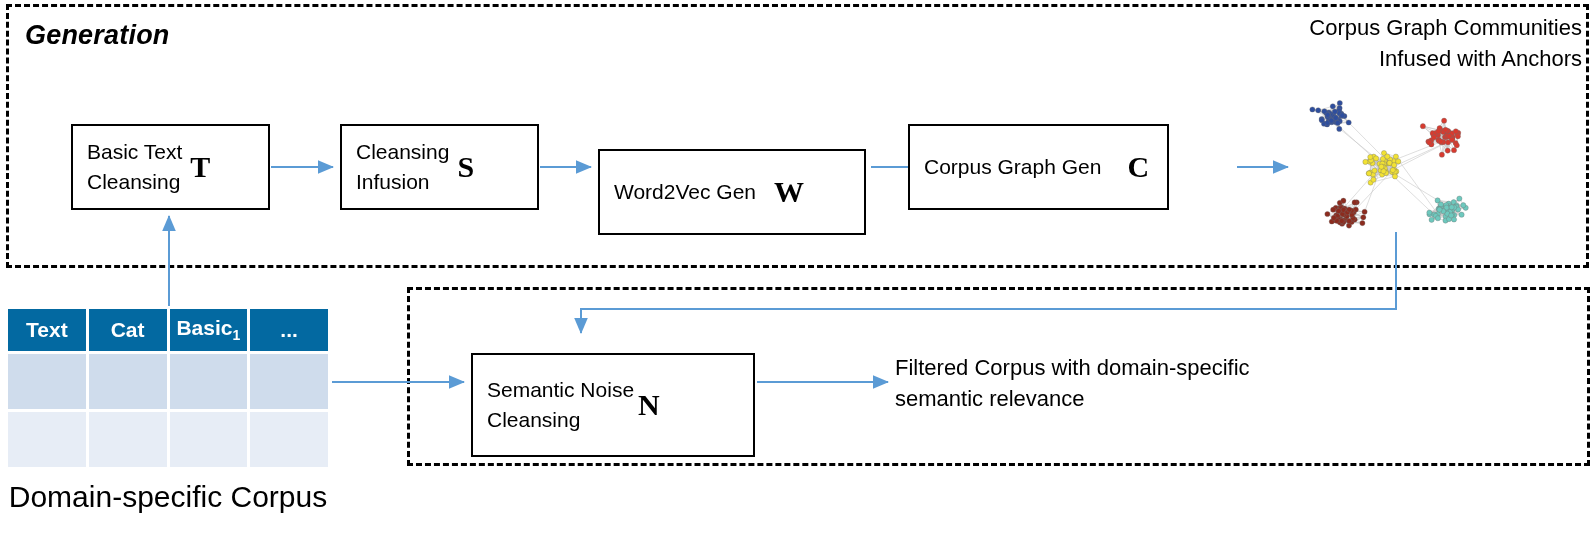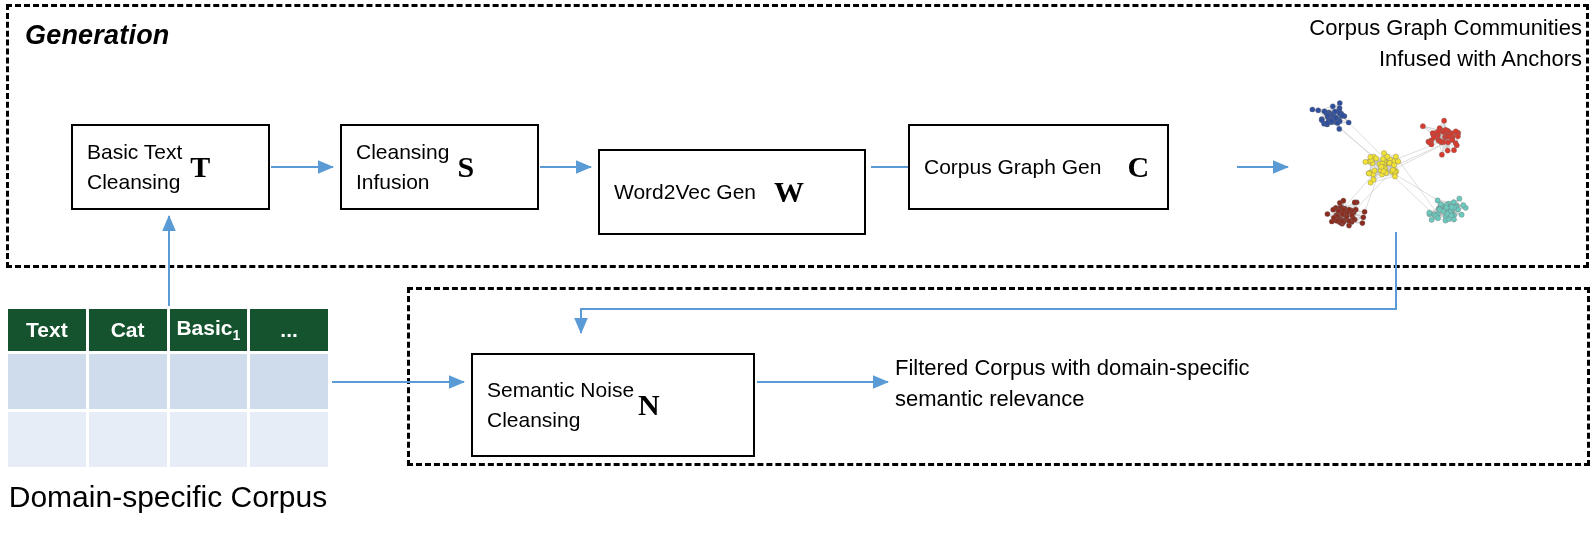--- a/index.html
+++ b/index.html
@@ -119,21 +119,21 @@
     position: absolute;
     left: 5px;
     top: 306px;
     width: 326px;
     z-index: 3;
     border-collapse: separate;
     border-spacing: 3px;
     table-layout: fixed;
   }
   #corpus-table th {
-    background: #14532d;
+    background: #0369a1;
     color: #ffffff;
     font-size: 21px;
     font-weight: bold;
     height: 40px;
     text-align: center;
     border: 0;
   }
   #corpus-table th sub {
     font-size: 14px;
     font-weight: bold;

